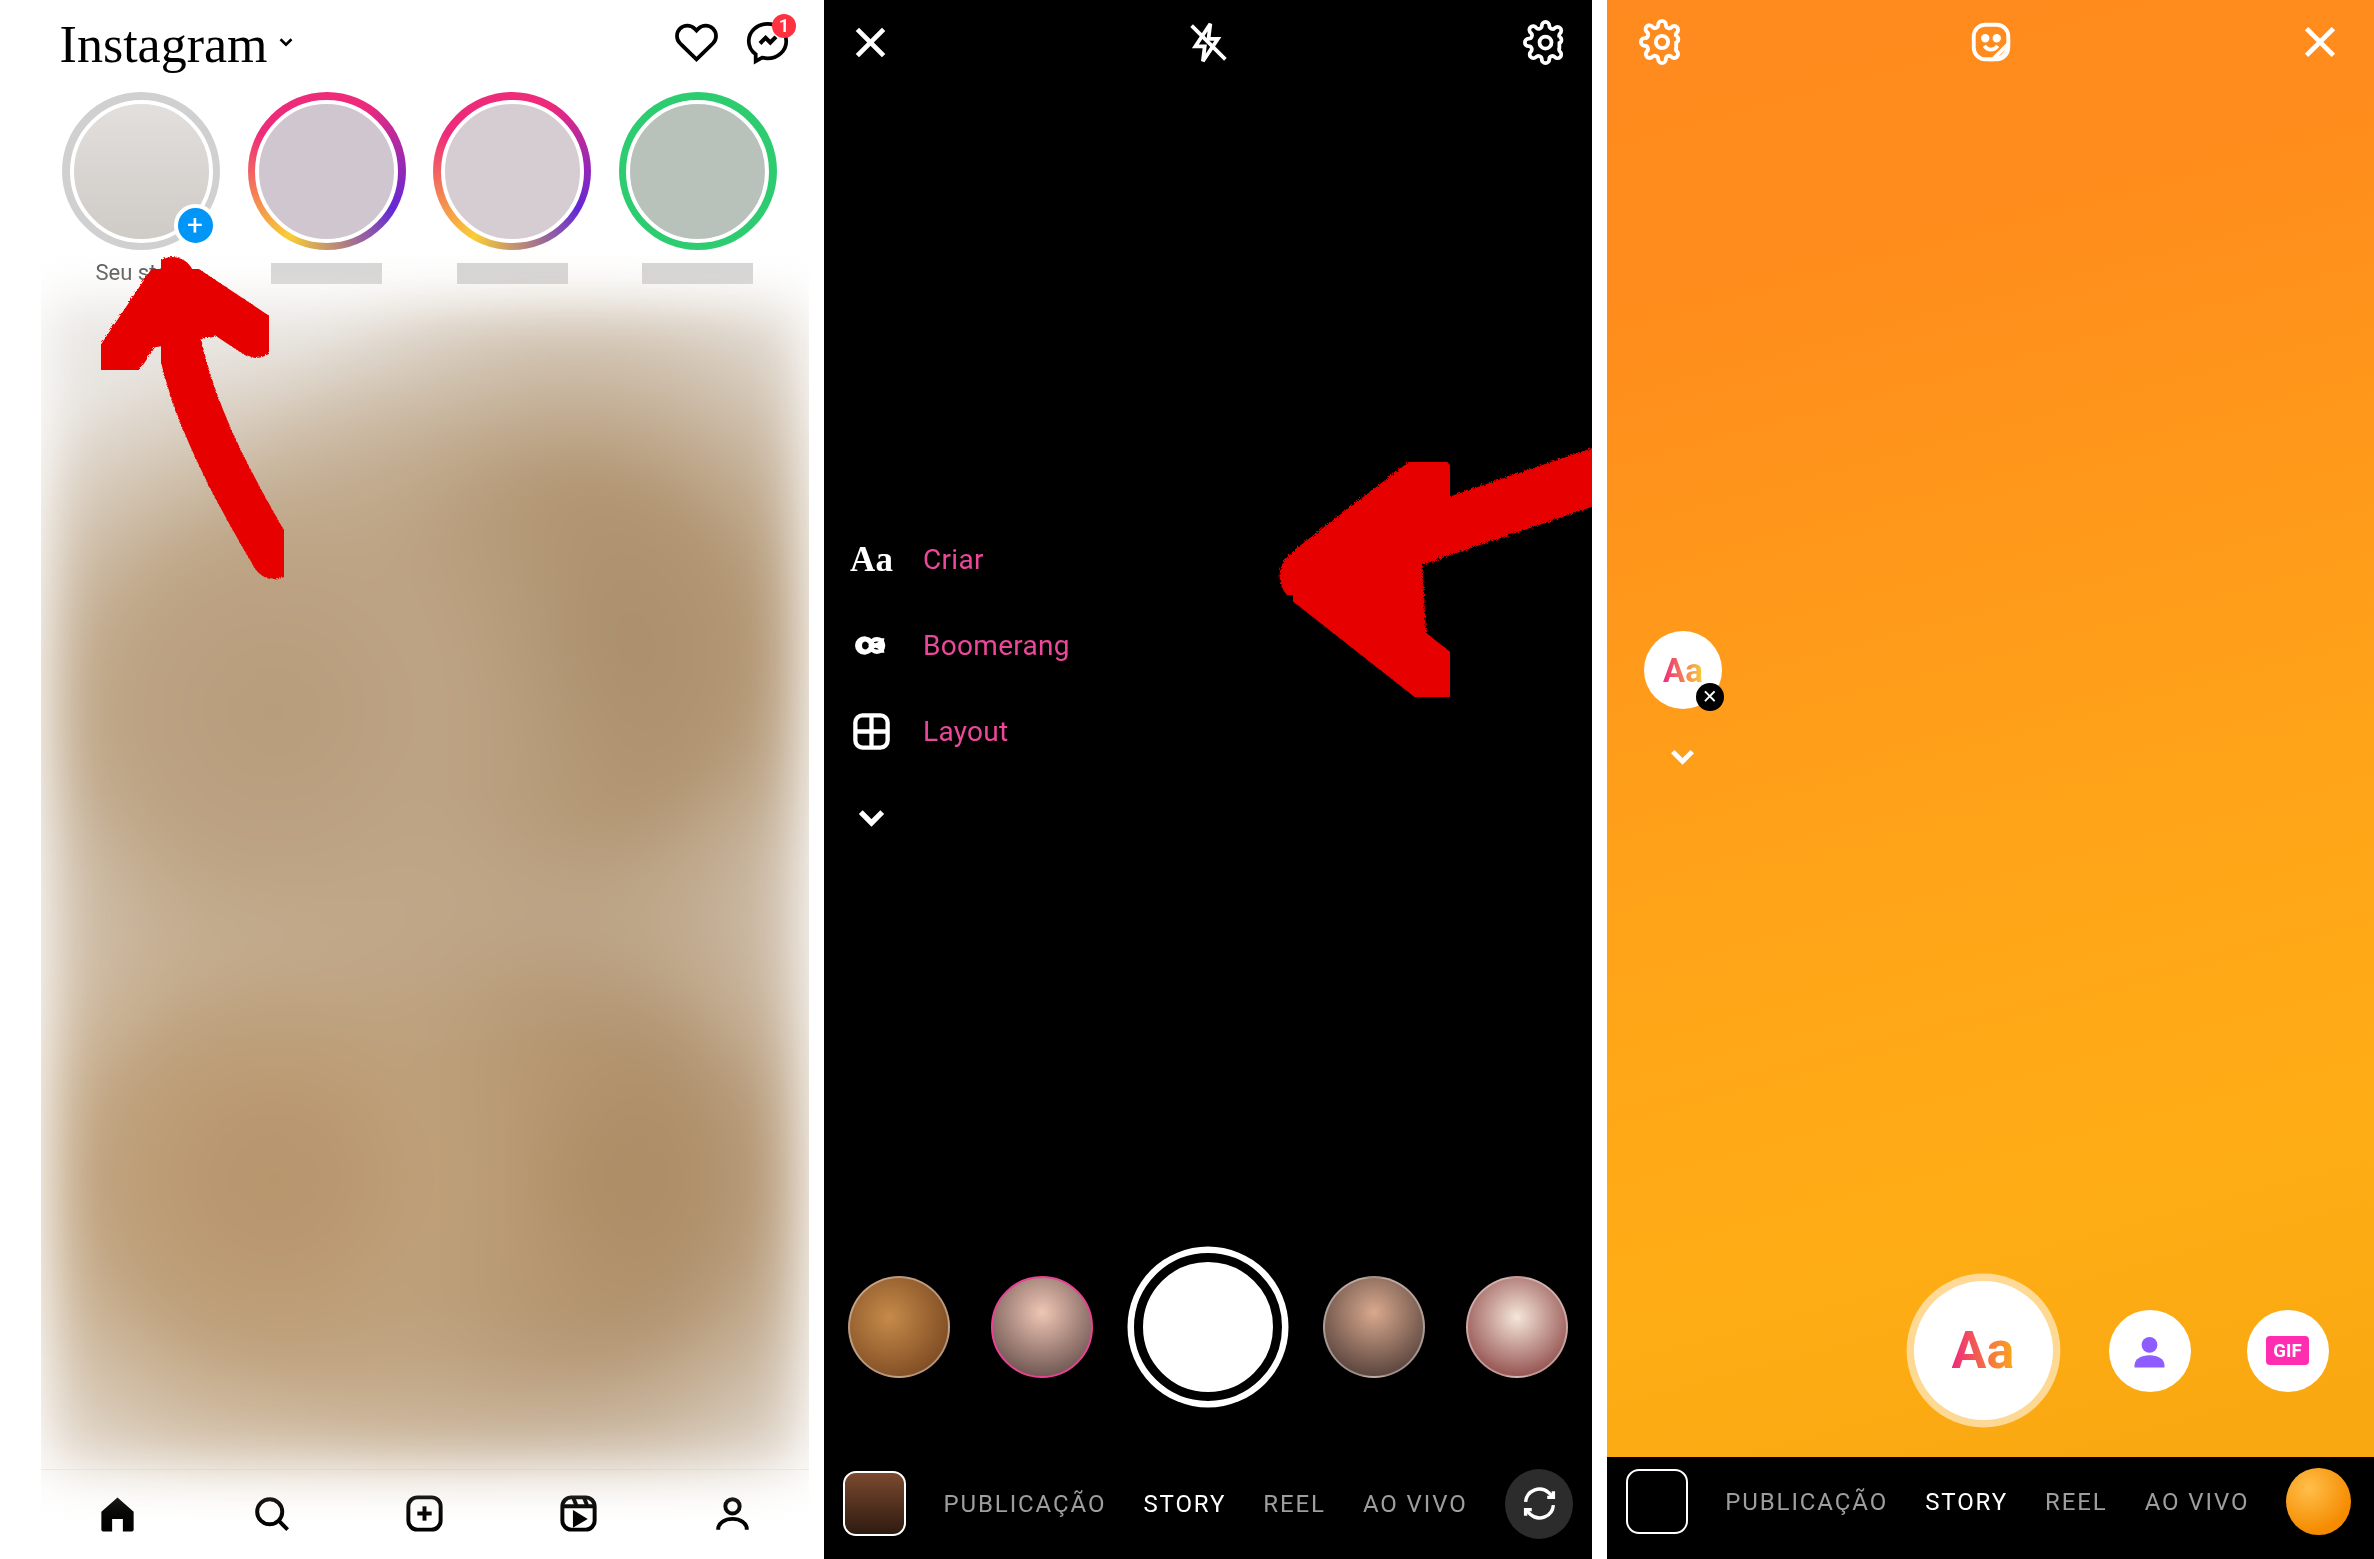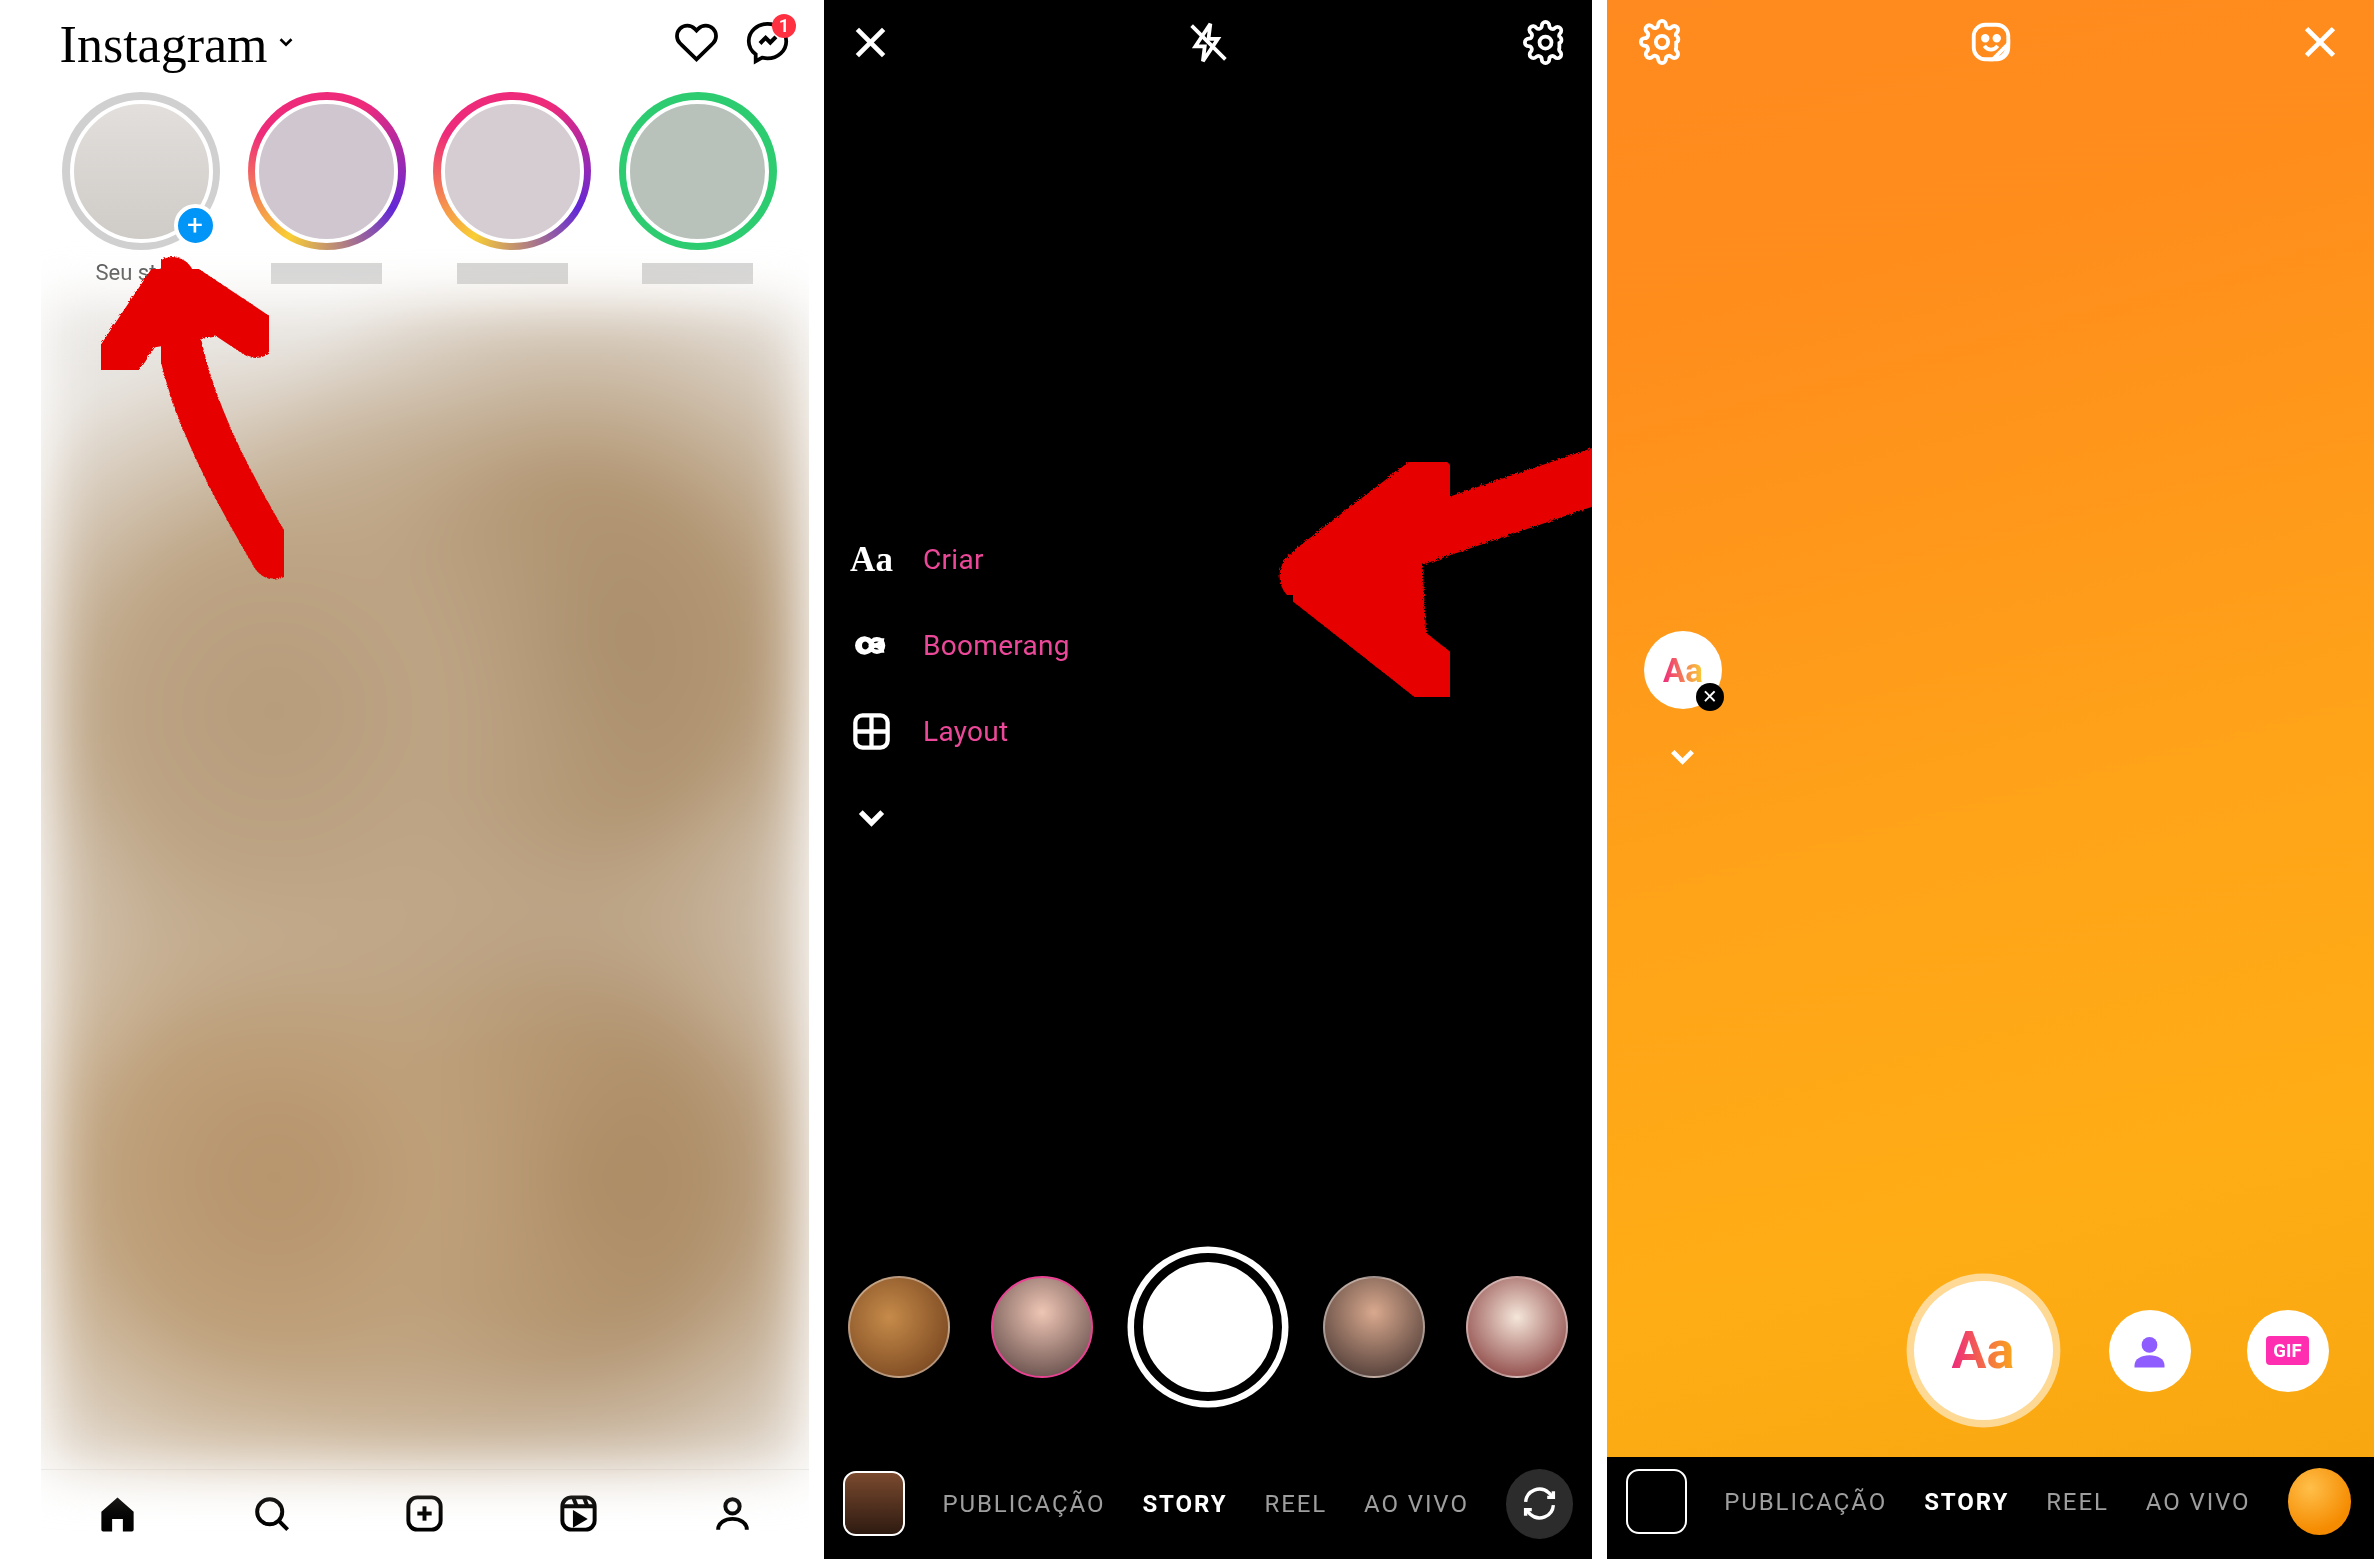--- a/index.html
+++ b/index.html
@@ -124,21 +124,21 @@
 
   .s2-modes, .s3-modes {
     position:absolute; bottom: 20.4px; left:0; right:0;
     display:flex; align-items:center; gap: 37px; padding: 0 18.6px;
   }
   .gallery-thumb {
     width:65px; height:65px; border-radius:13px; border:2.8px solid #fff;
     background: linear-gradient(#7a4a2f,#2e1a10);
   }
   .mode { font-size:24px; letter-spacing:1.9px; color:#9e9e9e; white-space:nowrap; }
-  .mode.active { color:#fff; font-weight:700; }
+  .mode.active { color:#fff; font-weight:400; }
   .swap-btn {
     width:70px; height:70px; border-radius:50%; background:#2c2c2c;
     display:flex; align-items:center; justify-content:center; margin-left:auto;
   }
   .swap-btn svg{ width:37px; height:37px; }
 
   
   .s3 { background:#000; display:flex; flex-direction:column; }
   .s3-canvas {
     position:absolute; inset:0 0 102px 0;

